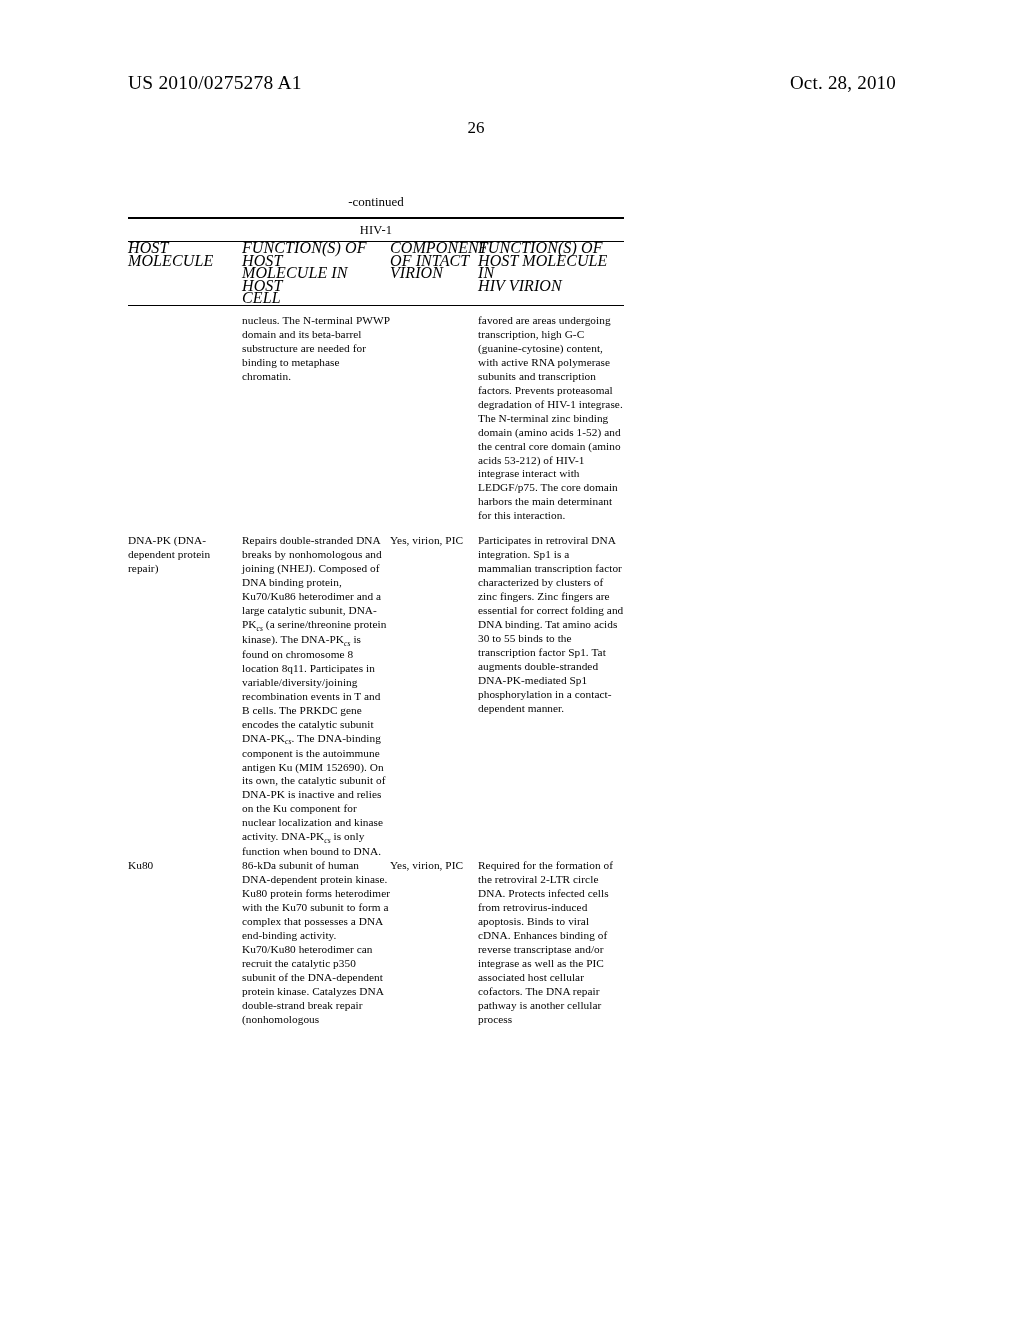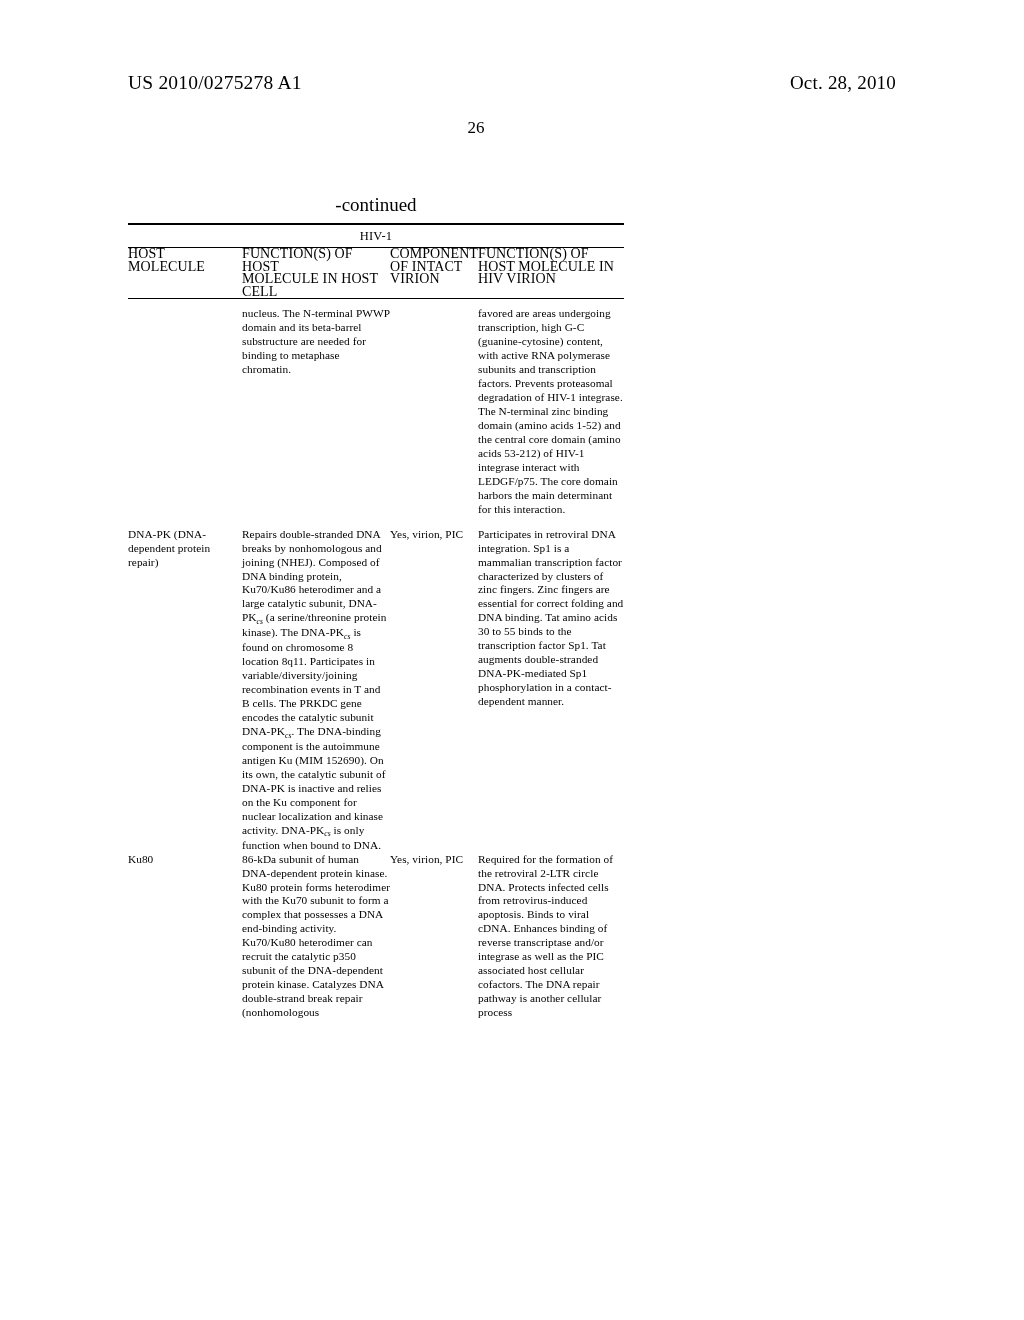--- a/index.html
+++ b/index.html
@@ -52,21 +52,21 @@
 
   
   .table-wrap {
     position: absolute;
     left: 128px;
     top: 194px;
     width: 496px;
   }
   .tbl-continued {
     text-align: center;
-    font-size: 19px;
+    font-size: 13px;
     padding-bottom: 7px;
   }
   .rule-thick {
     border-top: 2.2px solid #000;
     height: 0;
     font-size: 0;
     line-height: 0;
   }
   .rule-thin {
     border-top: 1.1px solid #000;
@@ -91,25 +91,26 @@
     padding: 0;
     text-align: left;
     font-weight: normal;
   }
   .col1 { width: 114px; }
   .col2 { width: 148px; }
   .col3 { width: 88px; }
   .col4 { width: 146px; }
 
   .hdr-cell {
-    font-size: 14px;
+    font-size: 16px;
     line-height: 12.6px;
     letter-spacing: 0.1px;
     padding: 9px 8px 5px 0;
     vertical-align: bottom;
+    font-style: italic;
   }
 
   .body-cell {
     font-size: 11.3px;
     line-height: 13.95px;
     padding: 0 9px 0 0;
     letter-spacing: 0.05px;
   }
   .body-cell.first-row { padding-top: 8px; }
   .row-gap td { height: 11px; font-size: 0; line-height: 0; }

